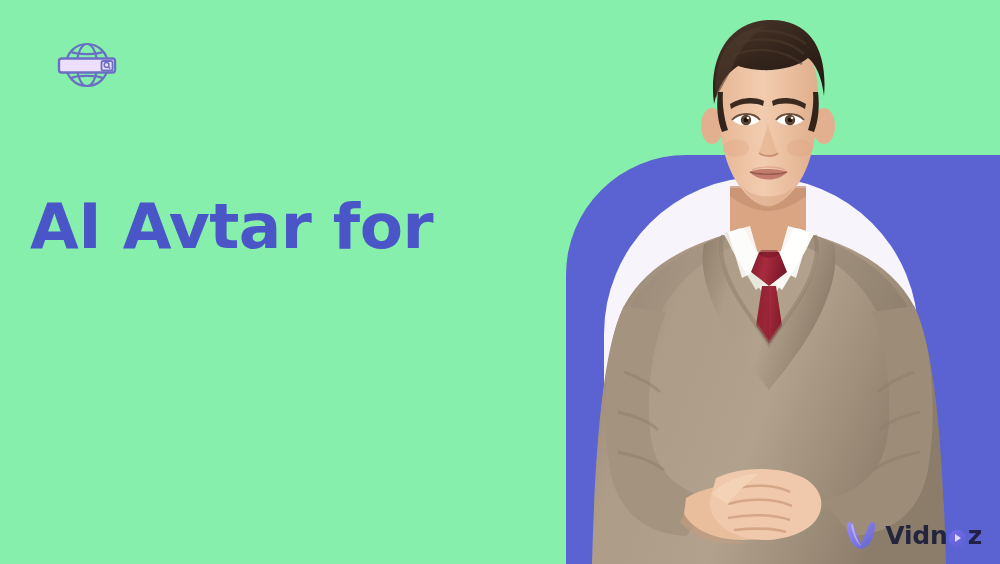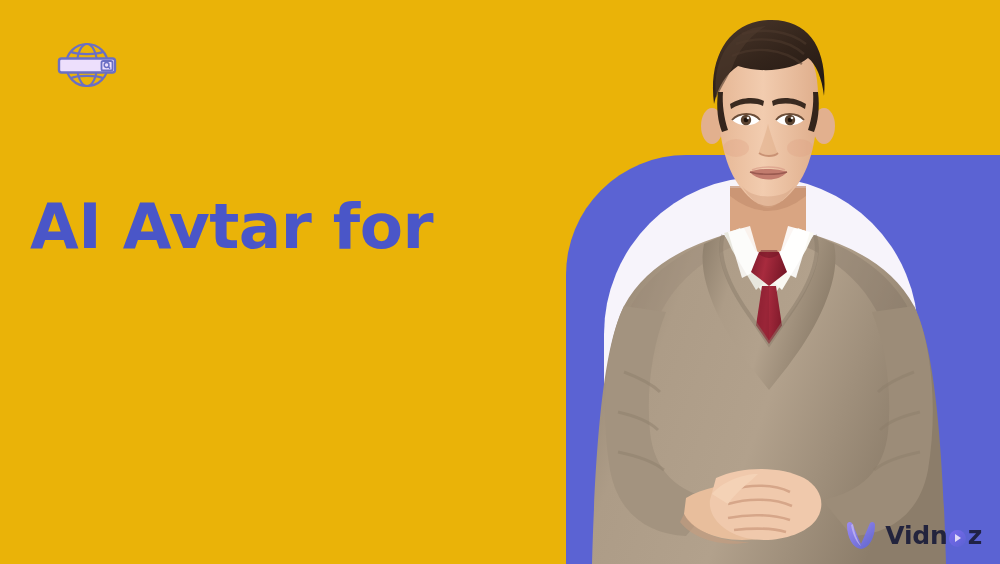--- a/index.html
+++ b/index.html
@@ -10,21 +10,21 @@
   }
   body {
     font-family: "Liberation Sans", sans-serif;
   }
 
   #slide {
     position: relative;
     width: 1000px;
     height: 564px;
     overflow: hidden;
-    background: #eab308;
+    background: #86efac;
   }
 
   
   #brand-logo {
     position: absolute;
     left: 50px;
     top: 36px;
     width: 74px;
     height: 58px;
   }

